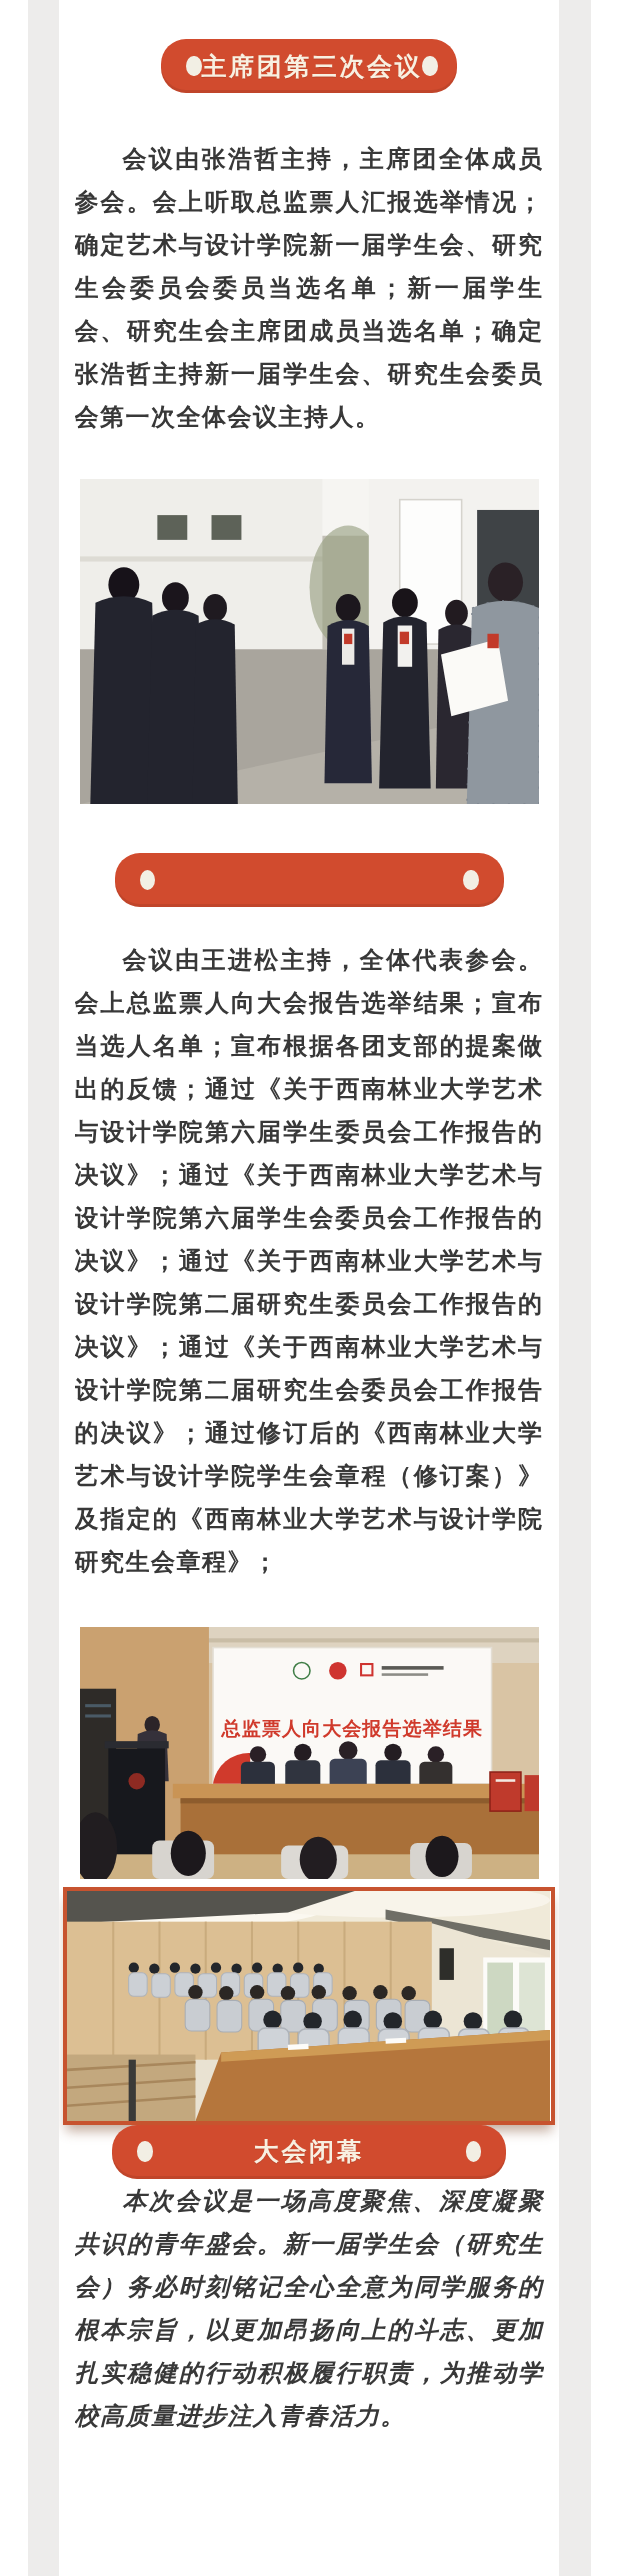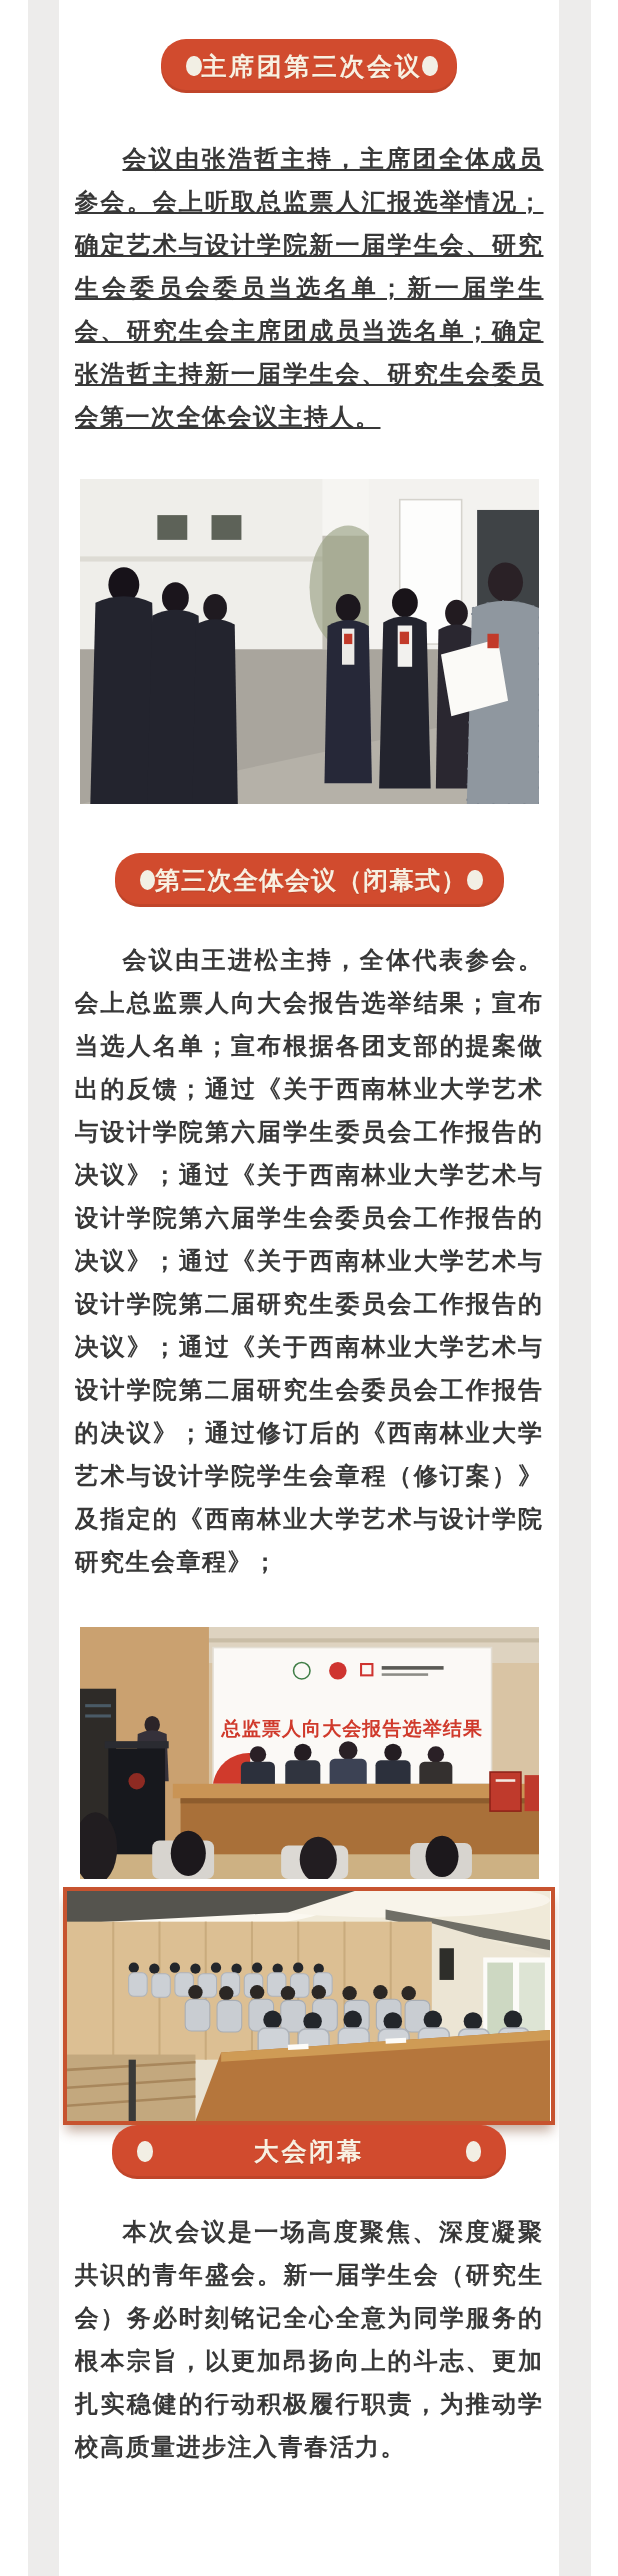--- a/index.html
+++ b/index.html
@@ -13,23 +13,23 @@
   .card{width:563px;margin:0 auto;background:var(--side-bg);}
   .content{width:500px;margin:0 auto;background:#ffffff;height:2970px;overflow:hidden;padding-top:39px;}
   .badge{background:var(--badge-bg);border-radius:25px;height:54px;display:flex;align-items:center;justify-content:space-between;padding:0 25px;margin:0 auto;box-shadow:inset 0 -3.1px 0 rgba(0,0,0,.08);}
   .badge .dot{width:15.5px;height:20.6px;border-radius:50%;background:var(--badge-dot);flex:0 0 auto;}
   .badge .badge-label{color:var(--badge-text);font-size:25px;font-weight:700;letter-spacing:2.6px;white-space:nowrap;text-shadow:0 1px 0 rgba(0,0,0,.12);}
   .badge.b1{width:296px;text-align:right;}
   .badge.b2{width:389px;margin-top:49px;}
   .badge.b2 .badge-label{letter-spacing:1px;}
   .badge.b3{width:394px;}
   .para{color:var(--text-color);font-size:24px;font-weight:700;line-height:43px;letter-spacing:1.5px;text-align:justify;text-indent:2em;margin:0 15.5px;overflow:hidden;}
-  .para.p1{margin-top:44px;height:303px;text-decoration:underline;}
+  .para.p1{margin-top:44px;height:303px;}
   .para.p2{margin-top:31px;height:649px;}
-  .para.p3{margin-top:31px;height:260px;}
+  .para.p3{height:260px;font-style:italic;}
   .photo{display:block;margin:0 20.6px;}
   .photo.ph1{margin-top:39px;}
   .photo.ph2{margin-top:40px;}
   .framed{margin:0 3.6px;border:4.6px solid var(--frame-color);box-shadow:0 9.3px 11.3px -3.1px rgba(125,70,40,.45);background:#fff;}
   .framed.ph3{margin-top:7.7px;}
   .framed svg{display:block;}
   svg text{font-family:"Liberation Sans","DejaVu Sans",sans-serif;}
 </style>
 </head>
 <body>
@@ -85,21 +85,20 @@
           <ellipse cx="825" cy="200" rx="34" ry="38" fill="#2a2126"></ellipse>
           <path d="M760 250 Q825 222 890 250 L890 630 L750 630 Z" fill="#8f979f"></path>
           <path d="M760 250 Q825 222 890 250 L890 630 L750 630 Z" fill="none" stroke="#7a828c" stroke-width="2" stroke-dasharray="4 26"></path>
           <polygon points="700,340 810,310 830,430 720,460" fill="#fbfaf7"></polygon>
           <rect x="790" y="300" width="22" height="28" fill="#c23a2a"></rect>
         </g>
       </svg>
 
       <div class="badge b2">
         <span class="dot"></span>
-        <span class="badge-label">第三次全体会议（闭幕式）</span>
         <span class="dot"></span>
       </div>
 
       <p class="para p2">会议由王进松主持，全体代表参会。会上总监票人向大会报告选举结果；宣布当选人名单；宣布根据各团支部的提案做出的反馈；通过《关于西南林业大学艺术与设计学院第六届学生委员会工作报告的决议》；通过《关于西南林业大学艺术与设计学院第六届学生会委员会工作报告的决议》；通过《关于西南林业大学艺术与设计学院第二届研究生委员会工作报告的决议》；通过《关于西南林业大学艺术与设计学院第二届研究生会委员会工作报告的决议》；通过修订后的《西南林业大学艺术与设计学院学生会章程（修订案）》及指定的《西南林业大学艺术与设计学院研究生会章程》；</p>
 
       <svg class="photo ph2" width="459" height="252" viewBox="0 0 890 490" preserveAspectRatio="none">
         <g>
           <rect x="0" y="0" width="890" height="490" fill="#d9c4a4"></rect>
           <rect x="0" y="0" width="890" height="70" fill="#ded3c0"></rect>
           <rect x="0" y="22" width="890" height="8" fill="#c9bda6"></rect>

